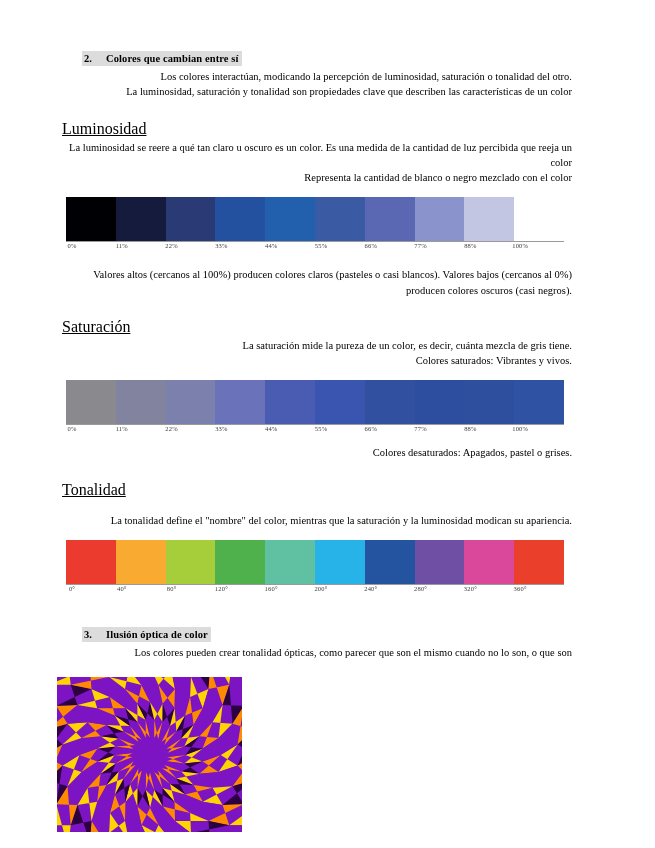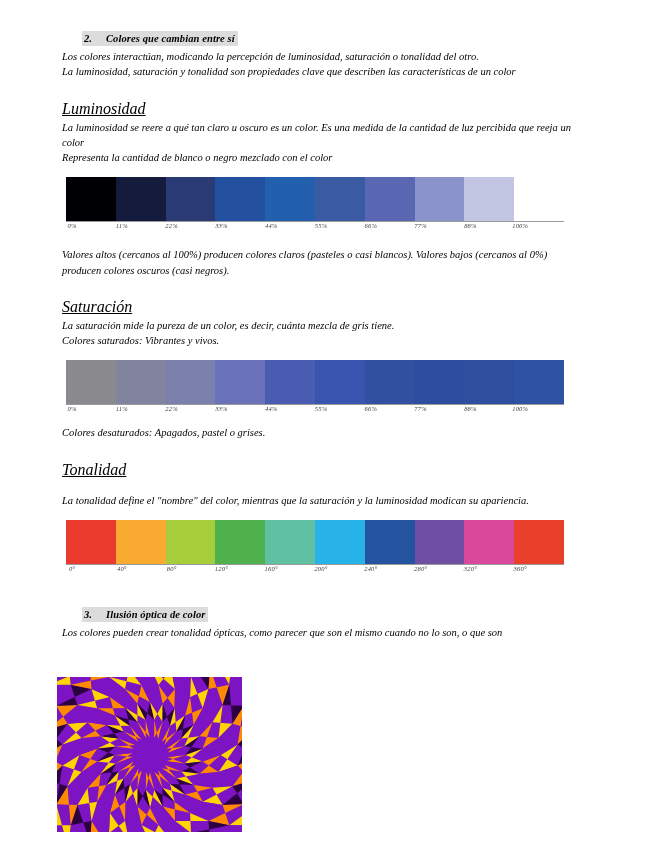--- a/index.html
+++ b/index.html
@@ -18,23 +18,22 @@
   .page {
     position: relative;
     width: 655px;
     height: 848px;
     padding: 0;
     box-sizing: border-box;
   }
   .content {
     position: absolute;
     left: 62px;
-    top: 28px;
+    top: 48px;
     width: 510px;
-    font-style: italic;
   }
 
   
   .numbered-heading {
     font-weight: bold;
     font-size: 10.5px;
     letter-spacing: 0.1px;
     background: #dcdcdc;
     display: inline-block;
     padding: 1px 3px 1px 2px;
@@ -53,21 +52,21 @@
     text-decoration: underline;
     margin: 0;
     line-height: 1.45;
   }
 
   
   p.body-text {
     font-size: 10.5px;
     line-height: 1.45;
     margin: 0;
-    text-align: left;
+    text-align: right;
   }
   .gap-sm { height: 7px; }
   .gap-md { height: 12px; }
   .gap-lg { height: 17px; }
   .gap-xl { height: 26px; }
 
   
   .bar-block {
     position: relative;
     width: 498px;

